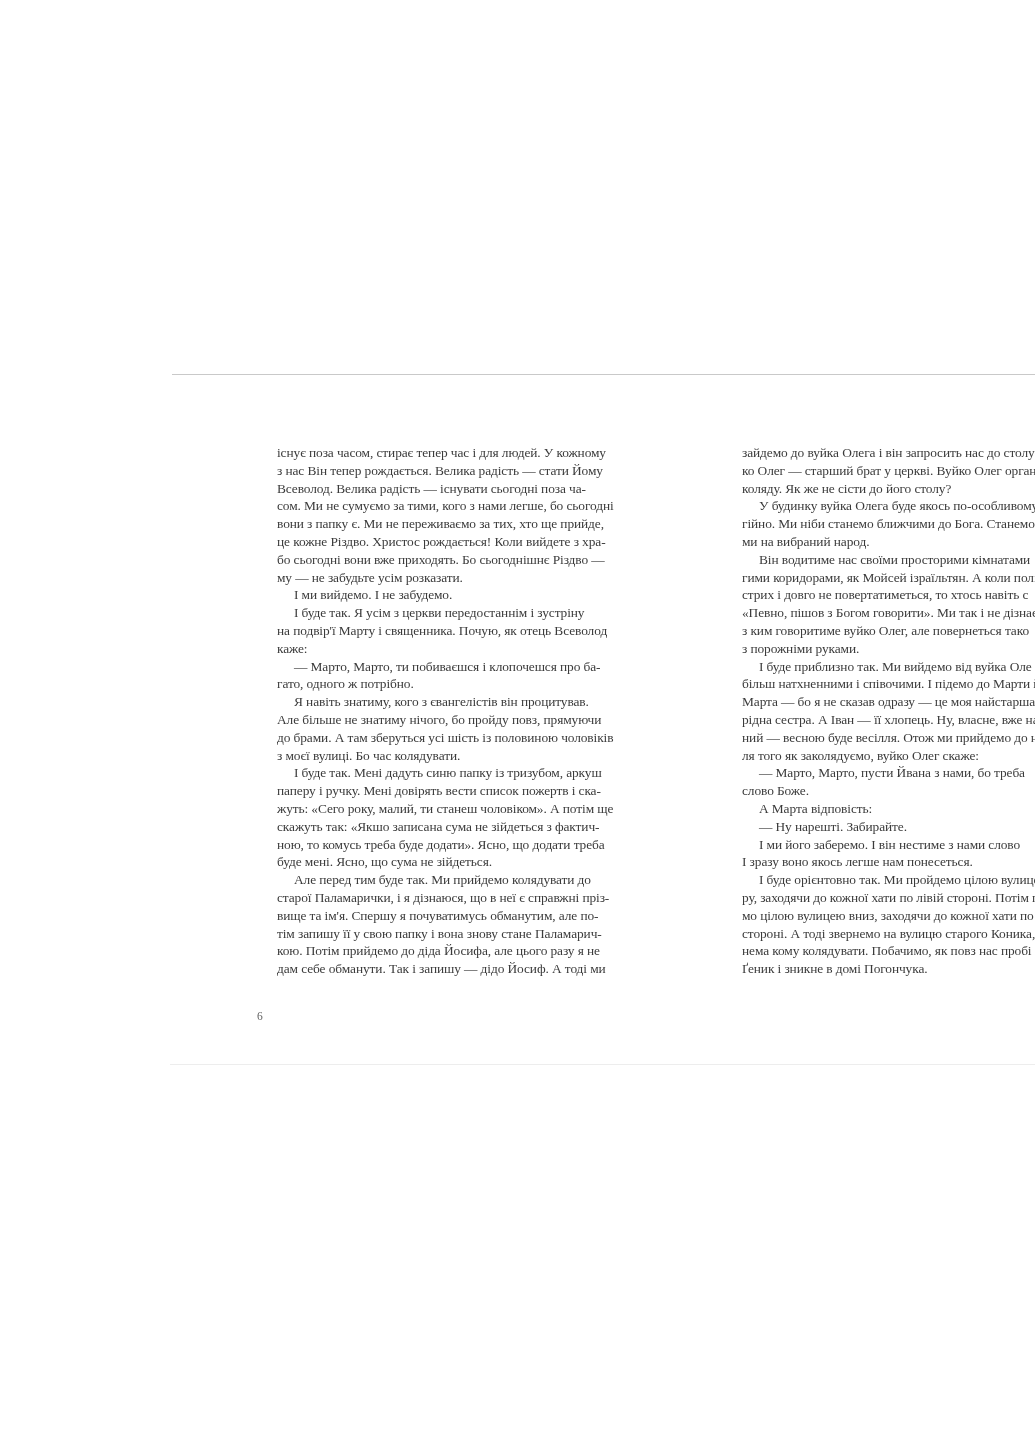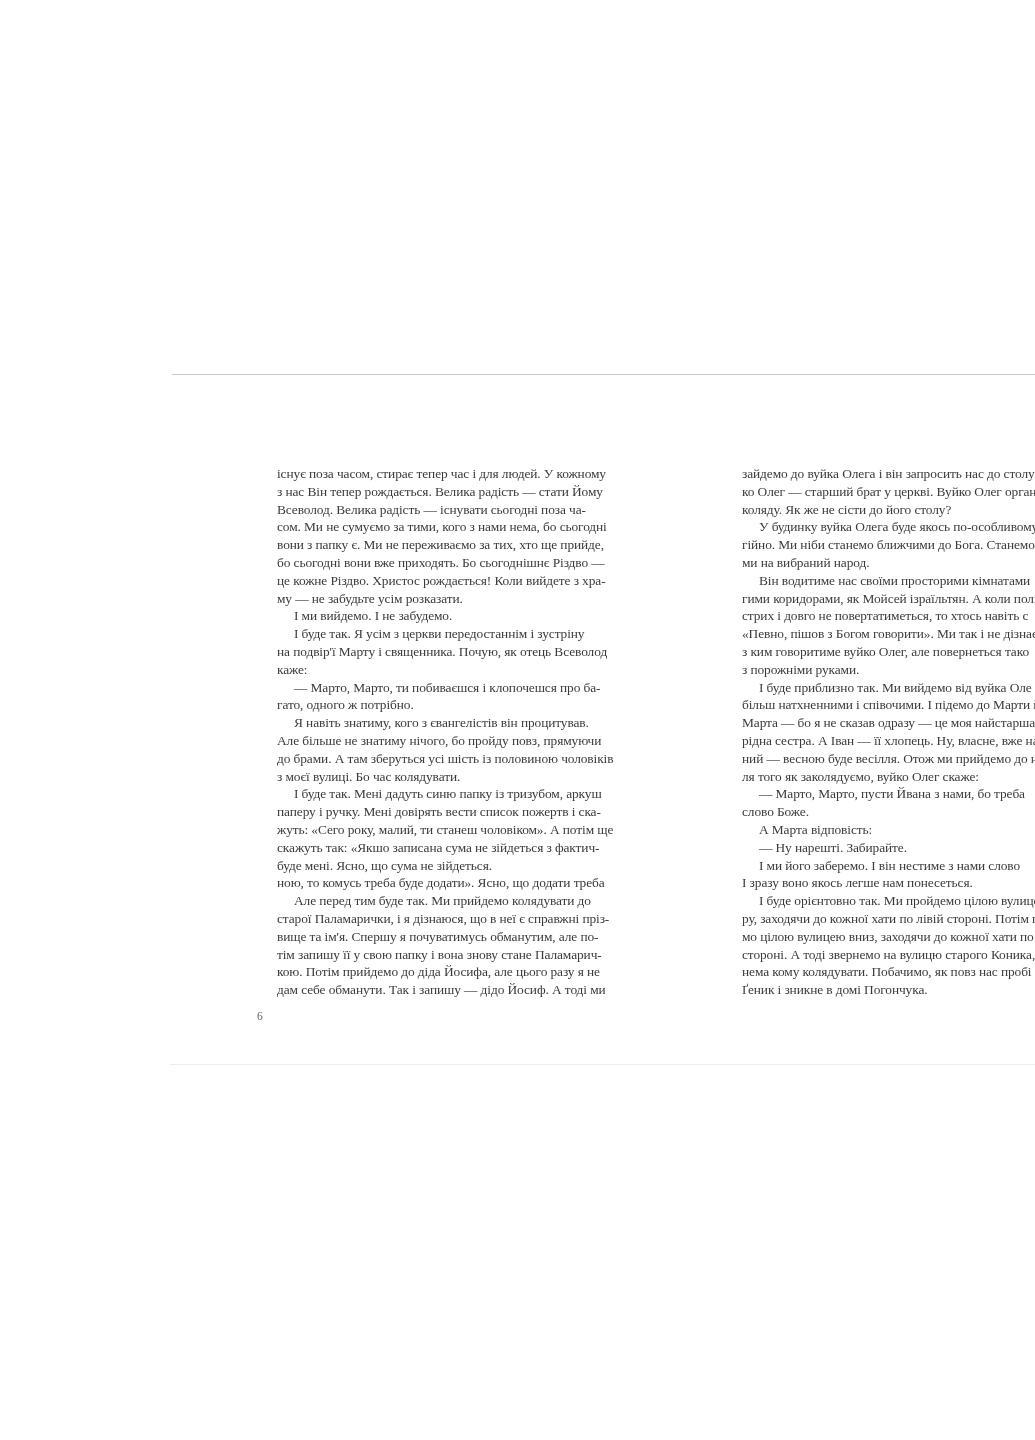--- a/index.html
+++ b/index.html
@@ -9,21 +9,21 @@
     background: #ffffff;
     position: relative;
     font-family: "Liberation Serif", "DejaVu Serif", serif;
   }
   .page { position: absolute; inset: 0; }
   .rule { position: absolute; height: 1px; }
   .rule.top    { left: 172px; right: 0; top: 374px;  background: #c9c9c9; }
   .rule.bottom { left: 170px; right: 0; top: 1064px; background: #ededed; }
   .col {
     position: absolute;
-    top: 465px;
+    top: 444px;
     width: 360px;
     color: #3b3b3b;
     font-size: 13.4px;
     line-height: 17.8px;
     letter-spacing: -0.1px;
   }
   .col.left  { left: 277px; }
   .col.right { left: 742px; }
   .line { white-space: nowrap; height: 17.8px; }
   .line.indent { text-indent: 17px; }
@@ -36,41 +36,41 @@
 </style>
 </head>
 <body>
 
 <div class="page">
   <div class="rule top"></div>
   <div class="col left">
       <div class="line">існує поза часом, стирає тепер час і для людей. У кожному</div>
       <div class="line">з нас Він тепер рождається. Велика радість — стати Йому</div>
       <div class="line">Всеволод. Велика радість — існувати сьогодні поза ча-</div>
-      <div class="line">сом. Ми не сумуємо за тими, кого з нами нема, бо сьогодні</div>
+      <div class="line">сом. Ми не сумуємо за тими, кого з нами легше, бо сьогодні</div>
       <div class="line">вони з папку є. Ми не переживаємо за тих, хто ще прийде,</div>
+      <div class="line">це кожне Різдво. Христос рождається! Коли вийдете з хра-</div>
       <div class="line">бо сьогодні вони вже приходять. Бо сьогоднішнє Різдво —</div>
-      <div class="line">це кожне Різдво. Христос рождається! Коли вийдете з хра-</div>
       <div class="line end">му — не забудьте усім розказати.</div>
       <div class="line indent end">І ми вийдемо. І не забудемо.</div>
       <div class="line indent">І буде так. Я усім з церкви передостаннім і зустріну</div>
       <div class="line">на подвір'ї Марту і священника. Почую, як отець Всеволод</div>
       <div class="line end">каже:</div>
       <div class="line indent">— Марто, Марто, ти побиваєшся і клопочешся про ба-</div>
       <div class="line end">гато, одного ж потрібно.</div>
       <div class="line indent">Я навіть знатиму, кого з євангелістів він процитував.</div>
       <div class="line">Але більше не знатиму нічого, бо пройду повз, прямуючи</div>
       <div class="line">до брами. А там зберуться усі шість із половиною чоловіків</div>
       <div class="line end">з моєї вулиці. Бо час колядувати.</div>
       <div class="line indent">І буде так. Мені дадуть синю папку із тризубом, аркуш</div>
       <div class="line">паперу і ручку. Мені довірять вести список пожертв і ска-</div>
       <div class="line">жуть: «Сего року, малий, ти станеш чоловіком». А потім ще</div>
       <div class="line">скажуть так: «Якшо записана сума не зійдеться з фактич-</div>
+      <div class="line">ною, то комусь треба буде додати». Ясно, що додати треба</div>
       <div class="line end">буде мені. Ясно, що сума не зійдеться.</div>
-      <div class="line">ною, то комусь треба буде додати». Ясно, що додати треба</div>
       <div class="line indent">Але перед тим буде так. Ми прийдемо колядувати до</div>
       <div class="line">старої Паламарички, і я дізнаюся, що в неї є справжні пріз-</div>
       <div class="line">вище та ім'я. Спершу я почуватимусь обманутим, але по-</div>
       <div class="line">тім запишу її у свою папку і вона знову стане Паламарич-</div>
       <div class="line">кою. Потім прийдемо до діда Йосифа, але цього разу я не</div>
       <div class="line">дам себе обманути. Так і запишу — дідо Йосиф. А тоді ми</div>
     </div>
   <div class="col right">
       <div class="line">зайдемо до вуйка Олега і він запросить нас до столу</div>
       <div class="line">ко Олег — старший брат у церкві. Вуйко Олег органі</div>

